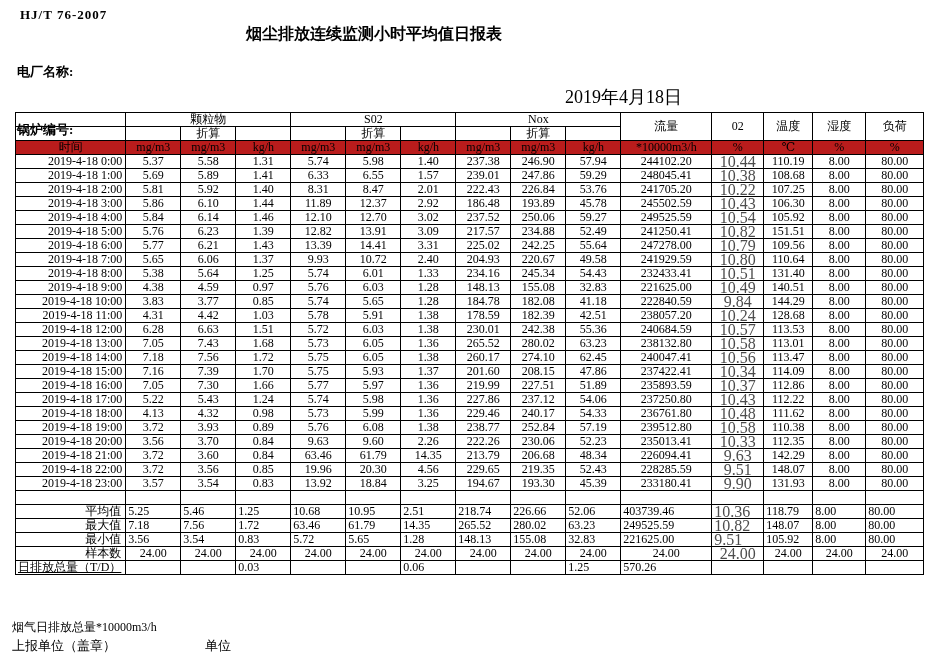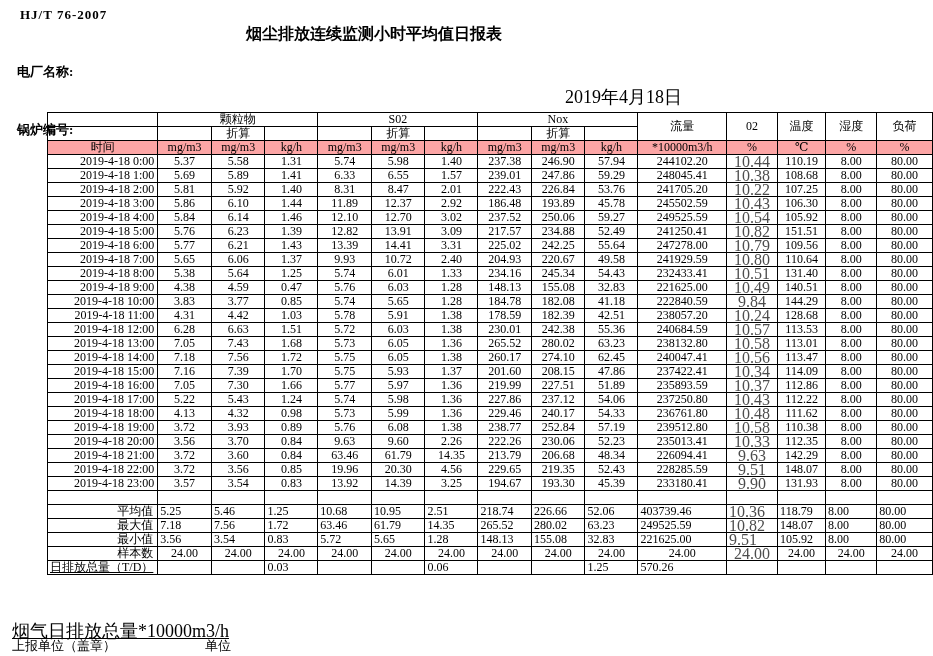--- a/index.html
+++ b/index.html
@@ -12,34 +12,34 @@
   .abs { position: absolute; white-space: nowrap; text-align: center; }
   .std-no { left: 20px; top: 7px; font-size: 13px; font-weight: bold; letter-spacing: 1px; }
   .title  { left: 0; top: 24px; width: 660px; text-align: center; font-size: 16px; font-weight: bold; margin-left: 44px; }
   .plant  { left: 17px; top: 63px; font-size: 13px; font-weight: bold; }
   .boiler { left: 17px; top: 81px; font-size: 13px; font-weight: bold; margin-top: 40px; }
   .date   { left: 565px; top: 85px; font-size: 18px; }
 
   table.report {
     position: absolute; left: 15px; top: 112px;
     border-collapse: collapse; table-layout: fixed;
-    font-size: 12px; border: 1px solid #000; margin-left: 32px;
+    font-size: 12px; border: 1px solid #000;
   }
   td {
     border: 1px solid #000; height: 14px; line-height: 13px;
     padding: 0 2px; text-align: center; overflow: hidden; white-space: nowrap;
   }
-  .green { background: #fca5a5; }
+  .green { background: #b91c1c; }
   .timecell { text-align: right; padding-right: 3px; }
   .sumlabel { text-align: right; padding-right: 4px; }
   .sumval { text-align: left; }
   .underline { text-decoration: underline; }
   .o2 { color: #4d4d4d; font-size: 16px; }
 
-  .foot1 { left: 12px; top: 619px; font-size: 18px; text-decoration: underline; }
+  .foot1 { left: 12px; top: 619px; font-size: 12px; }
   .foot2 { left: 12px; top: 637px; font-size: 13px; }
   .foot3 { left: 205px; top: 637px; font-size: 13px; }
 </style>
 </head>
 <body>
 
 <div class="abs std-no">HJ/T  76-2007</div>
 <div class="abs title">烟尘排放连续监测小时平均值日报表</div>
 <div class="abs plant">电厂名称:</div>
 <div class="abs boiler">锅炉编号:</div>
@@ -256,21 +256,21 @@
         <td>232433.41</td>
         <td class="o2">10.51</td>
         <td>131.40</td>
         <td>8.00</td>
         <td>80.00</td>
       </tr>
       <tr>
         <td class="timecell">2019-4-18 9:00</td>
         <td>4.38</td>
         <td>4.59</td>
-        <td>0.47</td>
+        <td>0.97</td>
         <td>5.76</td>
         <td>6.03</td>
         <td>1.28</td>
         <td>148.13</td>
         <td>155.08</td>
         <td>32.83</td>
         <td>221625.00</td>
         <td class="o2">10.49</td>
         <td>140.51</td>
         <td>8.00</td>
@@ -496,21 +496,21 @@
         <td>148.07</td>
         <td>8.00</td>
         <td>80.00</td>
       </tr>
       <tr>
         <td class="timecell">2019-4-18 23:00</td>
         <td>3.57</td>
         <td>3.54</td>
         <td>0.83</td>
         <td>13.92</td>
-        <td>14.39</td>
+        <td>18.84</td>
         <td>3.25</td>
         <td>194.67</td>
         <td>193.30</td>
         <td>45.39</td>
         <td>233180.41</td>
         <td class="o2">9.90</td>
         <td>131.93</td>
         <td>8.00</td>
         <td>80.00</td>
       </tr>

